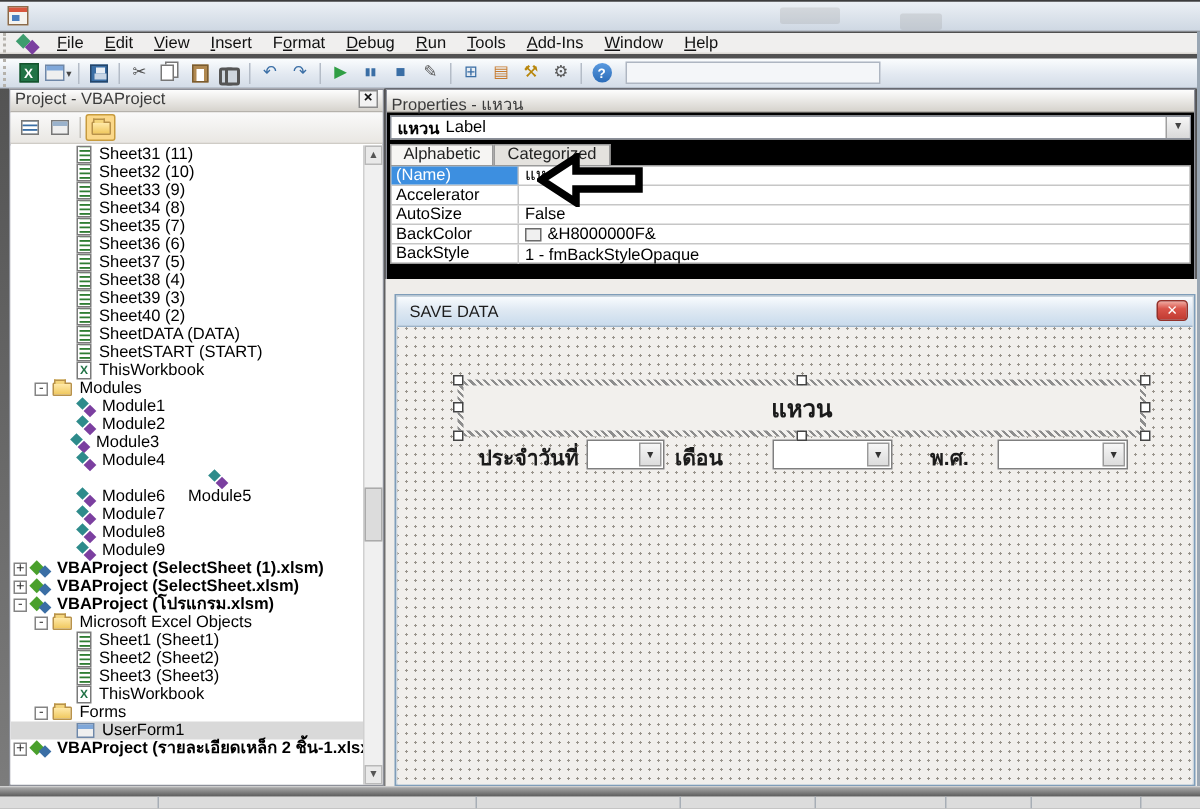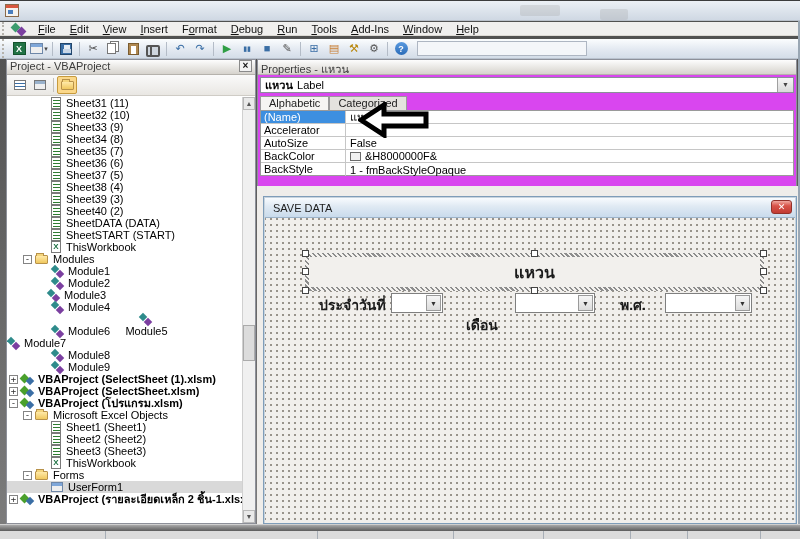--- a/index.html
+++ b/index.html
@@ -102,21 +102,21 @@
   .form-icon::before { content:""; position:absolute; left:0; top:0; right:0; height:3px; background:#7fa7d9; }
 
   .vscroll { position:absolute; right:0; top:37px; width:13px; bottom:0; background:#f0f0f0; border-left:1px solid #d0d0d0; }
   .vs-btn { position:absolute; left:0; width:12px; height:13px; background:#e9e9e9; border:1px solid #b9b9b9;
      color:#555; font-size:7px; text-align:center; line-height:11px; }
   .vs-up { top:0; } .vs-dn { bottom:0; }
   .vs-thumb { position:absolute; left:0; width:12px; top:228px; height:36px; background:#dcdcdc; border:1px solid #ababab; }
 
   
   .props-panel { position:absolute; left:257px; top:59px; width:540px; height:145px;
-     background:#d946ef; border:1px solid #8d9099; }
+     background:#000000; border:1px solid #8d9099; }
   .obj-box { position:absolute; left:2px; top:17px; right:2px; height:16px; background:#fff; border:1px solid #8a8f99;
      display:flex; align-items:center; padding-left:4px; }
   .obj-box .obj-name { font-weight:bold; margin-right:4px; }
   .obj-dd { position:absolute; right:0; top:0; width:16px; height:14px;
      background:linear-gradient(180deg,#f6f6f6,#d9d9d9); border-left:1px solid #a0a0a0;
      color:#444; font-size:7px; text-align:center; line-height:14px; }
   .tabs { position:absolute; left:2px; top:36px; height:14px; display:flex; }
   .tab { padding:0 8px; border:1px solid #9a9a9a; border-bottom:none; background:#e4e2de;
      line-height:13px; color:#222; }
   .tab.active { background:#f6f5f3; position:relative; z-index:2; }
@@ -150,21 +150,21 @@
   .h-tl{left:-3px;top:-3px;} .h-tm{left:50%;margin-left:-4px;top:-3px;} .h-tr{right:-3px;top:-3px;}
   .h-ml{left:-3px;top:50%;margin-top:-4px;} .h-mr{right:-3px;top:50%;margin-top:-4px;}
   .h-bl{left:-3px;bottom:-3px;} .h-bm{left:50%;margin-left:-4px;bottom:-3px;} .h-br{right:-3px;bottom:-3px;}
 
   .fld-label { position:absolute; top:77px; height:20px; line-height:20px; font-weight:bold; font-size:14px; color:#1b1b1b; }
   .combo { position:absolute; top:75px; height:20px; background:#fff; border:1px solid #7f7f7f; }
   .combo .cbtn { position:absolute; right:1px; top:1px; bottom:1px; width:15px;
      background:linear-gradient(180deg,#f6f6f6,#dcdcdc); border:1px solid #9a9a9a;
      color:#333; font-size:7px; text-align:center; line-height:16px; }
   .fl-date { left:54px; } .cb-day { left:126px; width:52px; }
-  .fl-month { left:201px;margin-top:20px; } .cb-month { left:250px; width:80px; }
+  .fl-month { left:185px; } .cb-month { left:250px; width:80px; }
   .fl-year { left:355px; } .cb-year { left:400px; width:87px; }
 
   
   .bottom-bar { position:absolute; left:0; top:524px; width:800px; height:7px;
      background:linear-gradient(180deg,#a8a8a8,#5c5c5c); border-top:1px solid #cfcfcf; }
   .excel-strip { position:absolute; left:0; top:531px; width:800px; height:8px; background:#dcdcdc; }
   .xtick { position:absolute; top:0; width:1px; height:8px; background:#a7aeb6; }
 
   .right-edge { position:absolute; right:0; top:21px; width:2px; height:503px; background:#9aa7b4; }
 </style>
@@ -357,21 +357,21 @@
           <span class="lbl">Module4</span>
         </div>
         <div class="tree-row" style="padding-left: 44px; flex-direction: column;">
           <span class="ticon mod-icon"></span>
           <span class="lbl">Module5</span>
         </div>
         <div class="tree-row" style="padding-left: 44px;">
           <span class="ticon mod-icon"></span>
           <span class="lbl">Module6</span>
         </div>
-        <div class="tree-row" style="">
+        <div class="tree-row" style="padding-left: 44px;">
           <span class="ticon mod-icon"></span>
           <span class="lbl">Module7</span>
         </div>
         <div class="tree-row" style="padding-left: 44px;">
           <span class="ticon mod-icon"></span>
           <span class="lbl">Module8</span>
         </div>
         <div class="tree-row" style="padding-left: 44px;">
           <span class="ticon mod-icon"></span>
           <span class="lbl">Module9</span>

